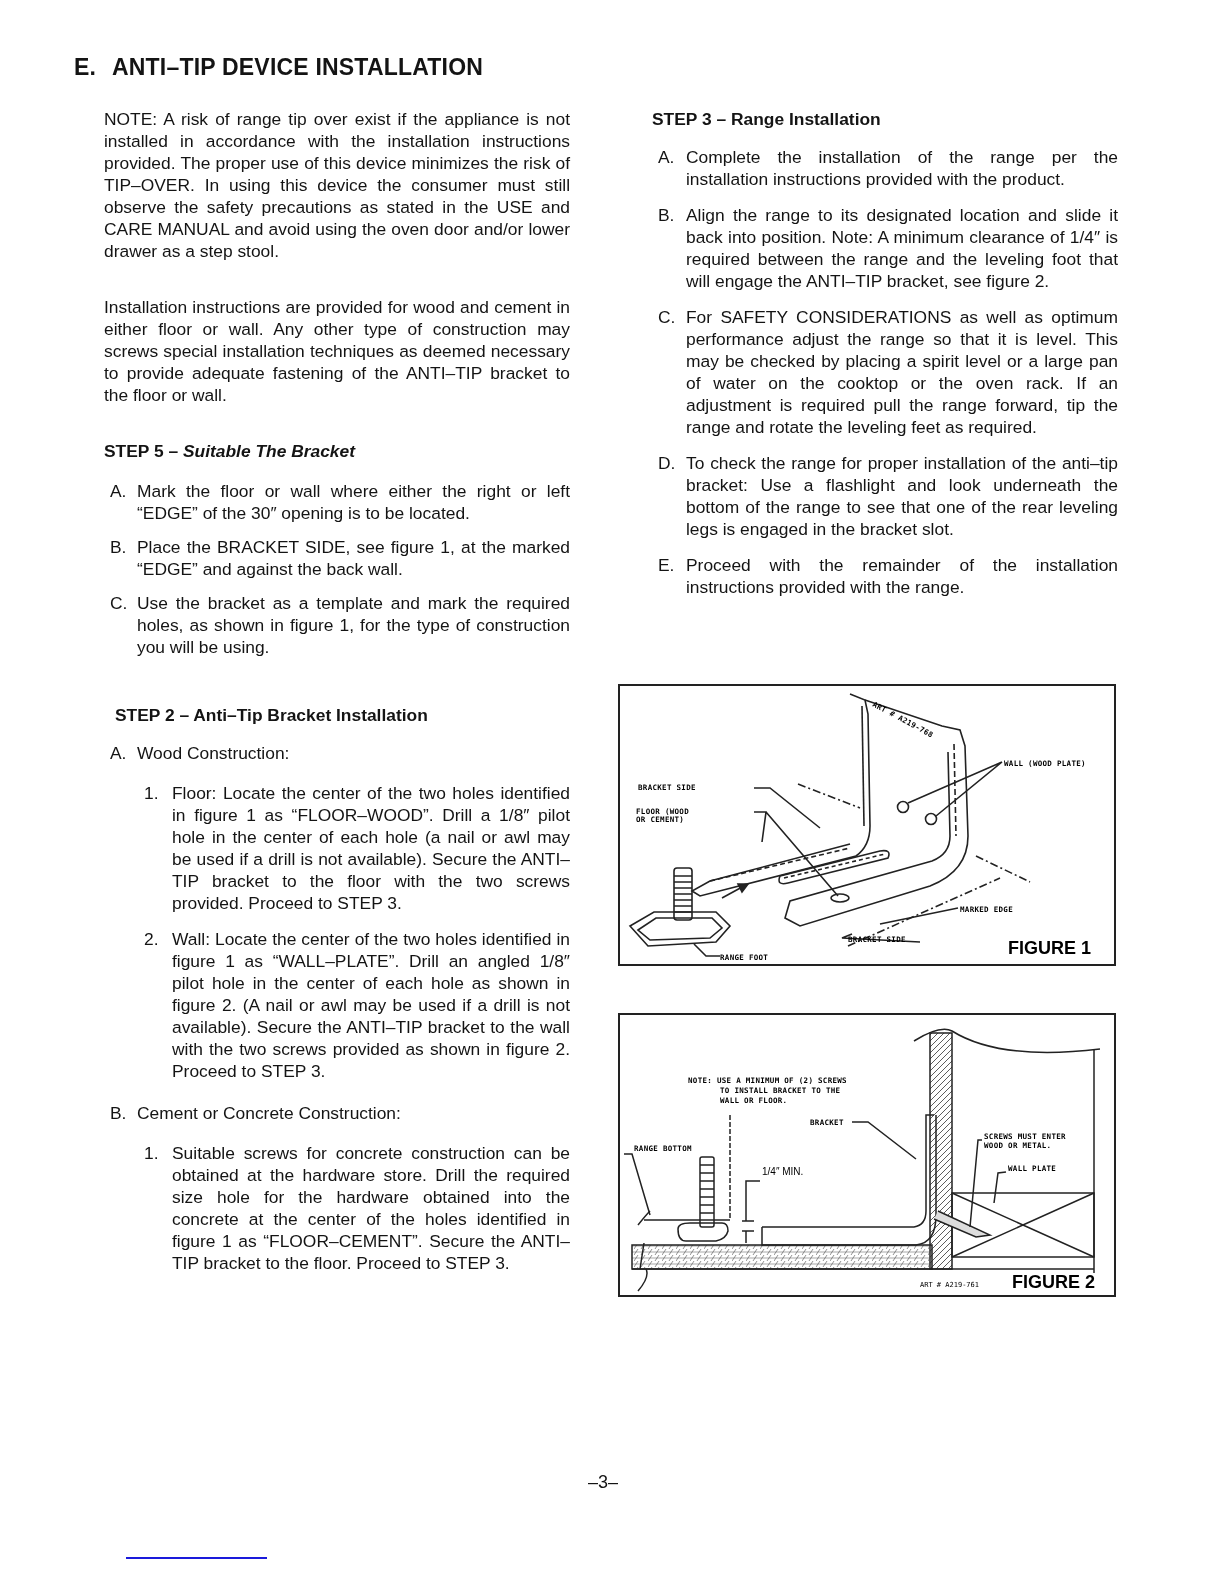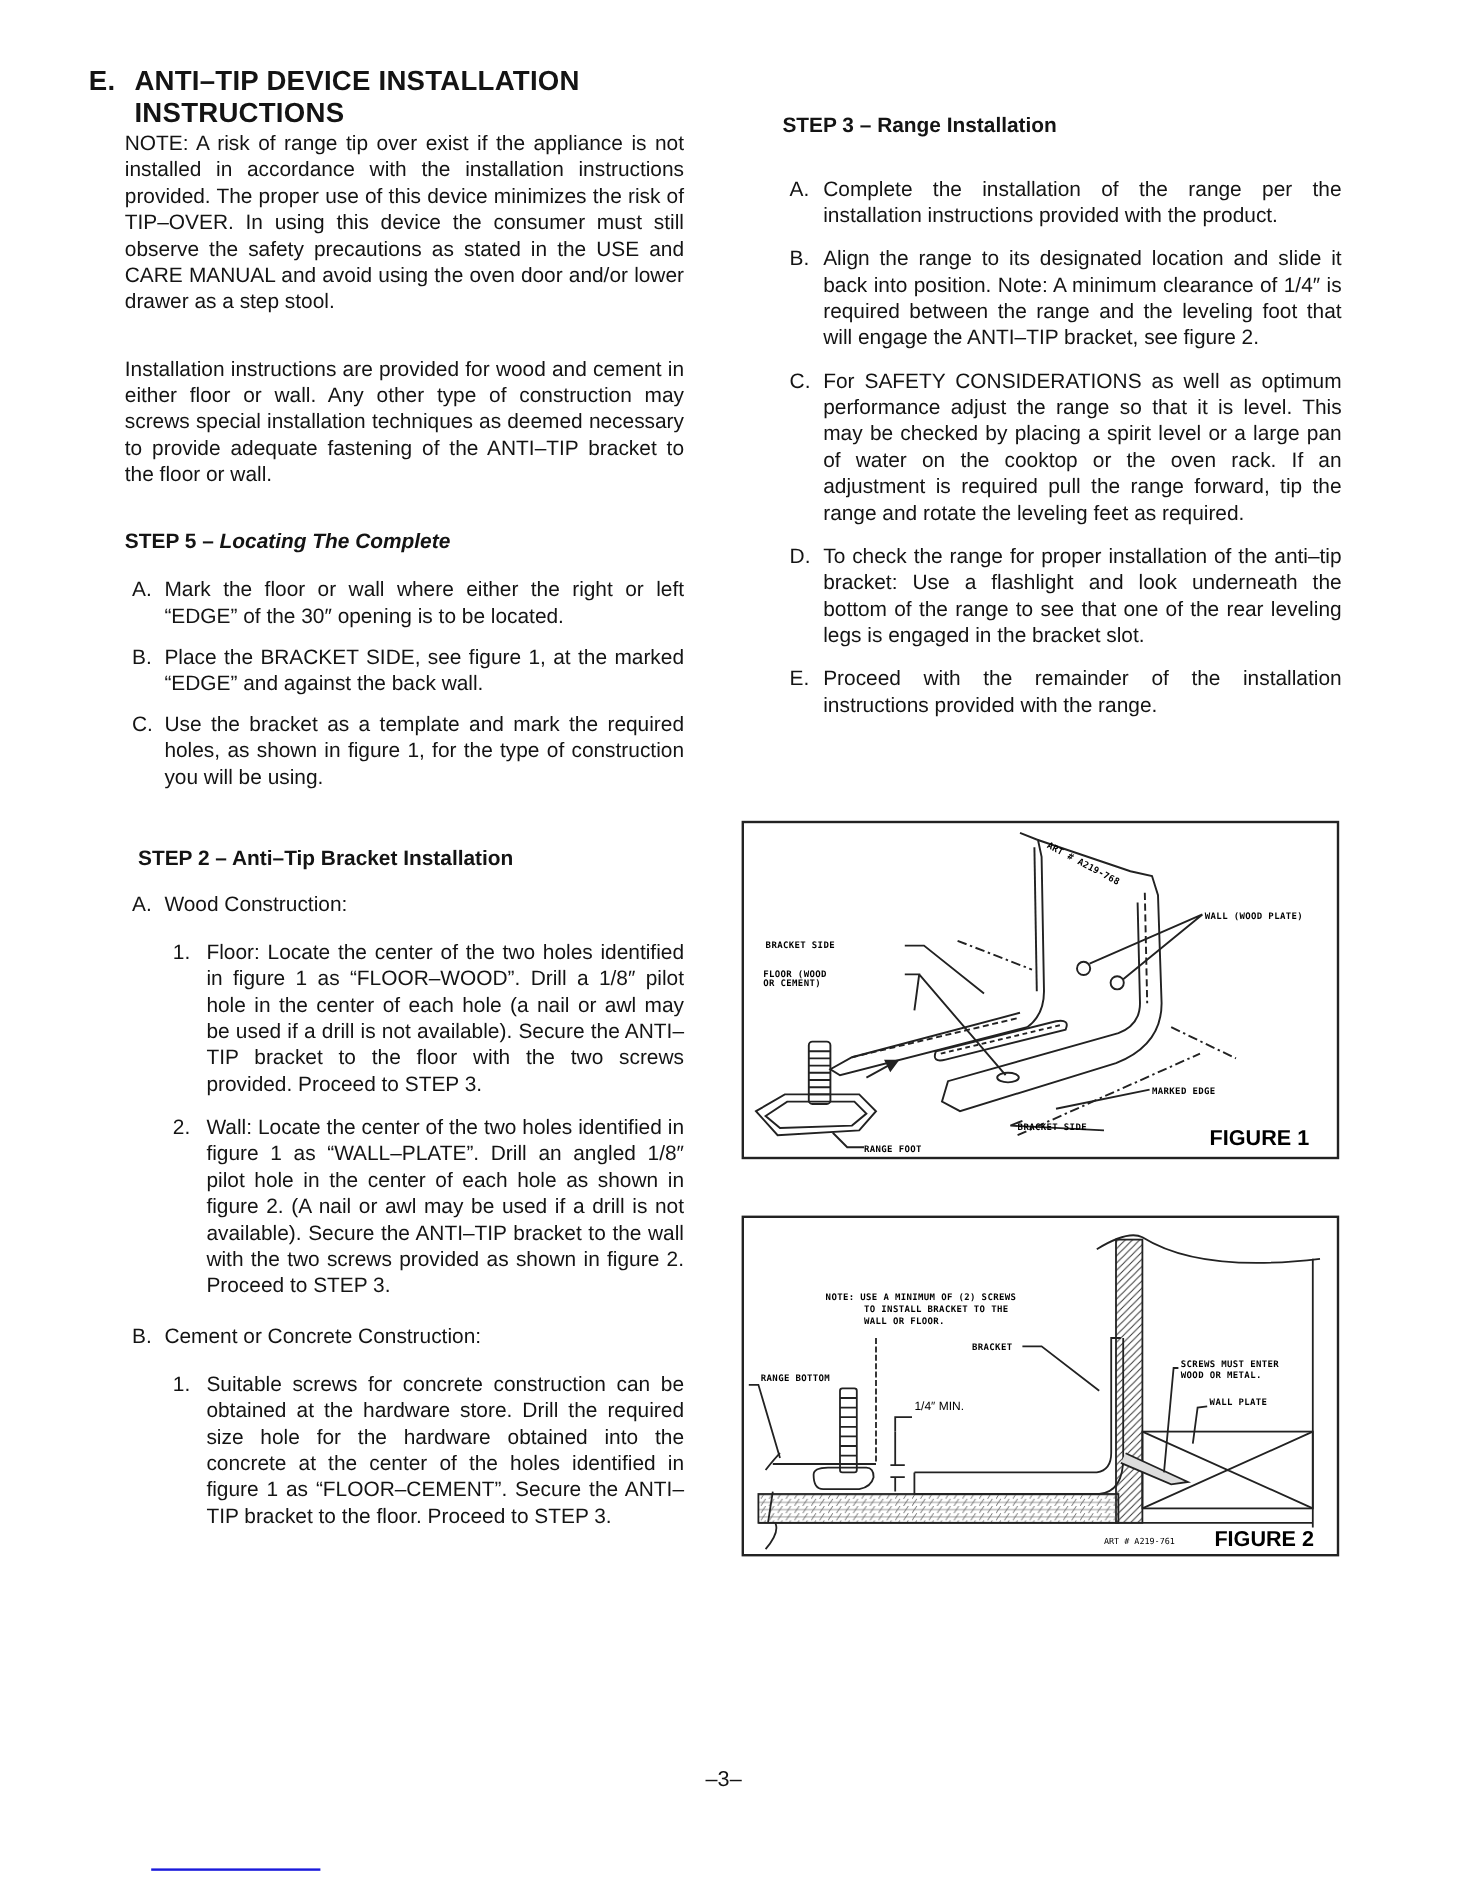--- a/index.html
+++ b/index.html
@@ -21,31 +21,30 @@
   .figlabel { font-weight: bold; font-size: 18px; }
   .small-cap { font-family: "DejaVu Sans Mono", monospace; font-size: 7.5px; font-weight: bold; letter-spacing: 0.3px; }
   .pagenum { left: 588px; top: 1472px; font-size: 18px; }
   .footer-line { left: 126px; top: 1557px; width: 141px; height: 2px; background: #1a1adb; }
 </style>
 </head>
 <body>
 
 <div class="abs title">
   <span class="letter">E.</span><span>ANTI–TIP DEVICE INSTALLATION</span>
-  <span class="line2">INSTRUCTIONS</span>
 </div>
 
 <div class="abs para" style="left:104px; top:108px; width:466px;">
   <b>NOTE:</b><span> A risk of range tip over exist if the appliance is not installed in accordance with the installation instructions provided. The proper use of this device minimizes the risk of TIP–OVER. In using this device the consumer must still observe the safety precautions as stated in the USE and CARE MANUAL and avoid using the oven door and/or lower drawer as a step stool.</span>
 </div>
 
 <div class="abs para" style="left:104px; top:296px; width:466px;">Installation instructions are provided for wood and cement in either floor or wall. Any other type of construction may screws special installation techniques as deemed necessary to provide adequate fastening of the ANTI–TIP bracket to the floor or wall.</div>
 
 <div class="abs step-head" style="left:104px; top:440px;">
-  <span>STEP 5 – </span><i>Locating The Complete</i>
+  <span>STEP 5 – </span><i>Suitable The Bracket</i>
 </div>
 
 <div class="abs" style="left:110px; top:480px; width:460px;">
   <div class="item" style="margin-bottom:12px;">
     <span class="lbl" style="width:27px;">A.</span>
     <span class="txt">Mark the floor or wall where either the right or left “EDGE” of the 30″ opening is to be located.</span>
   </div>
   <div class="item" style="margin-bottom:12px;">
     <span class="lbl" style="width:27px;">B.</span>
     <span class="txt">Place the BRACKET SIDE, see figure 1, at the marked “EDGE” and against the back wall.</span>
@@ -79,21 +78,21 @@
   <span class="txt">Cement or Concrete Construction:</span>
 </div>
 
 <div class="abs" style="left:144px; top:1142px; width:426px;">
   <div class="item">
     <span class="lbl" style="width:28px;">1.</span>
     <span class="txt">Suitable screws for concrete construction can be obtained at the hardware store. Drill the required size hole for the hardware obtained into the concrete at the center of the holes identified in figure 1 as “FLOOR–CEMENT”. Secure the ANTI–TIP bracket to the floor. Proceed to STEP 3.</span>
   </div>
 </div>
 
-<div class="abs step-head" style="left:652px; top:93px;text-align:right;">STEP 3 – Range Installation</div>
+<div class="abs step-head" style="left:652px; top:108px;text-align:right;">STEP 3 – Range Installation</div>
 
 <div class="abs" style="left:658px; top:146px; width:460px;">
   <div class="item" style="margin-bottom:14px;">
     <span class="lbl" style="width:28px;">A.</span>
     <span class="txt">Complete the installation of the range per the installation instructions provided with the product.</span>
   </div>
   <div class="item" style="margin-bottom:14px;">
     <span class="lbl" style="width:28px;">B.</span>
     <span class="txt">Align the range to its designated location and slide it back into position. Note: A minimum clearance of 1/4″ is required between the range and the leveling foot that will engage the ANTI–TIP bracket, see figure 2.</span>
   </div>

